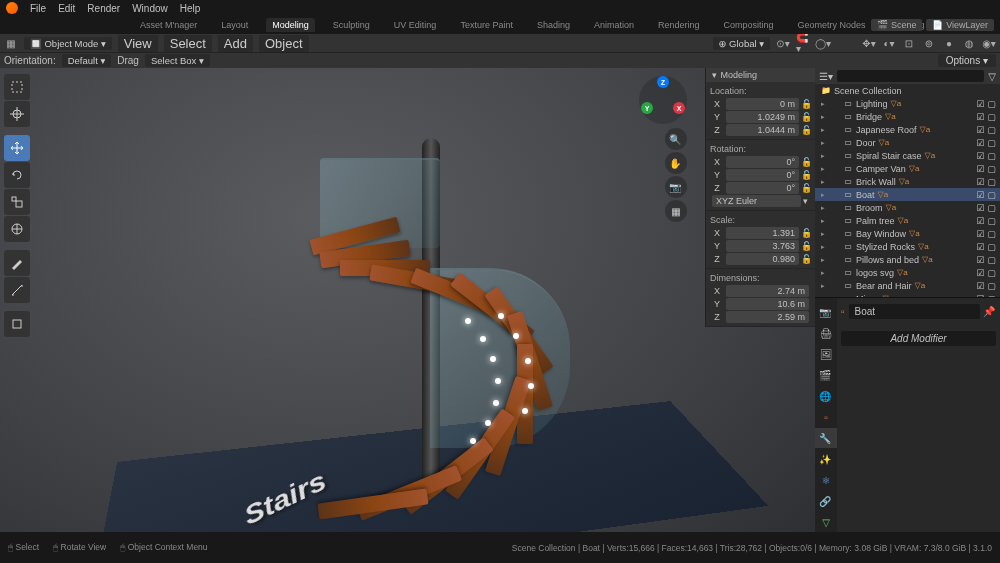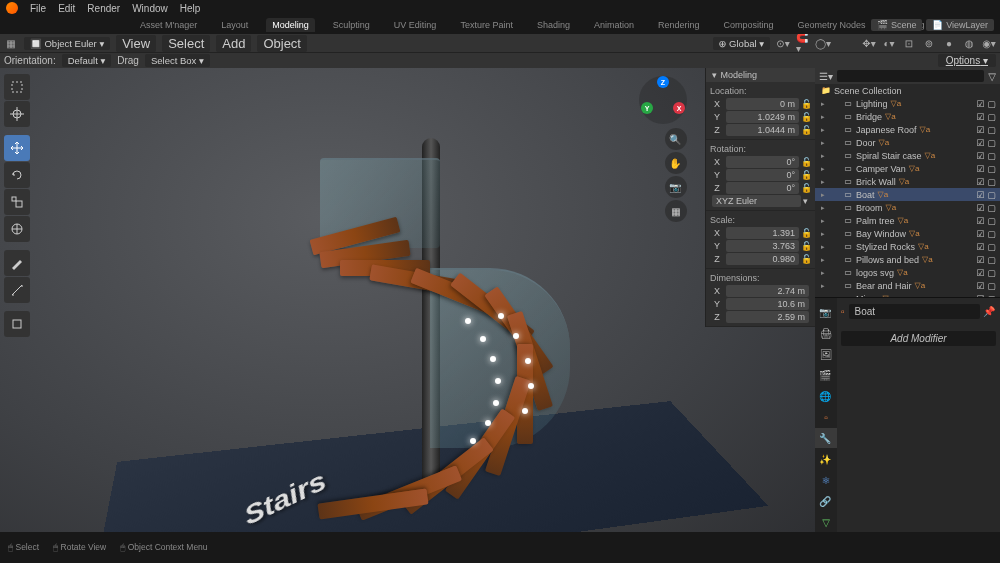--- a/index.html
+++ b/index.html
@@ -18,21 +18,21 @@
 .header-field { background: #3a3a3a; color: #aaa; padding: 1px 6px; font-size: 9px; border-radius: 2px; }
 
 
 .editor-header { display: flex; align-items: center; height: 18px; background: #333; gap: 6px; padding: 0 4px; }
 .hdr-btn { background: #2a2a2a; padding: 1px 6px; border-radius: 2px; color: #ccc; font-size: 13px; }
 .hdr-dropdown { background: #2a2a2a; padding: 1px 6px; border-radius: 2px; color: #ccc; font-size: 9.5px; }
 .hdr-icon { width: 14px; height: 14px; display: inline-flex; align-items: center; justify-content: center; color: #aaa; }
 
 
 .editor-header2 { display: flex; align-items: center; height: 16px; background: #333; gap: 6px; padding: 0 4px; border-top: 1px solid #222; }
-.options-btn { margin-left: auto; background: #2a2a2a; padding: 1px 8px; border-radius: 2px; color: #ccc; text-decoration: underline; }
+.options-btn { margin-left: auto; background: #2a2a2a; padding: 1px 8px; border-radius: 2px; color: #ccc; }
 
 
 .main-area { display: flex; height: 497px; }
 .viewport-area { position: relative; flex: 1; background: radial-gradient(ellipse at 40% 30%, #5a5c60 0%, #3f4145 60%, #2c2d30 100%); overflow: hidden; }
 .right-panels { width: 185px; background: #1e1e1e; display: flex; flex-direction: column; }
 
 
 .toolbar-left { position: absolute; left: 4px; top: 6px; width: 26px; display: flex; flex-direction: column; gap: 1px; }
 .tool-btn { width: 26px; height: 26px; background: #333; border-radius: 3px; display: flex; align-items: center; justify-content: center; color: #ccc; cursor: pointer; }
 .tool-btn.active { background: #4a7ab8; }
@@ -125,21 +125,21 @@
   <span class="ws-tab">Scripting</span>
   <span class="ws-tab">+</span>
   <div class="header-right">
     <span class="header-field">🎬 <span>Scene</span></span>
     <span class="header-field">📄 <span>ViewLayer</span></span>
   </div>
 </div>
 
 <div class="editor-header">
   <span class="hdr-icon">▦</span>
-  <span class="hdr-dropdown">🔲 <span>Object Euler</span> ▾</span>
+  <span class="hdr-dropdown">🔲 <span>Object Mode</span> ▾</span>
   <span class="hdr-btn">View</span>
   <span class="hdr-btn">Select</span>
   <span class="hdr-btn">Add</span>
   <span class="hdr-btn">Object</span>
   <span style="flex:1"></span>
   <span class="hdr-dropdown">⊕ <span>Global</span> ▾</span>
   <span class="hdr-icon">⊙▾</span>
   <span class="hdr-icon">🧲▾</span>
   <span class="hdr-icon">◯▾</span>
   <span style="width:20px"></span>
@@ -585,13 +585,14 @@
         </div>
       </div>
     </div>
   </div>
 </div>
 
 <div class="status-bar">
   <span>🖱 <span>Select</span></span>
   <span>🖱 <span>Rotate View</span></span>
   <span>🖱 <span>Object Context Menu</span></span>
+  <span class="status-right">Scene Collection | Boat | Verts:15,666 | Faces:14,663 | Tris:28,762 | Objects:0/6 | Memory: 3.08 GiB | VRAM: 7.3/8.0 GiB | 3.1.0</span>
 </div>
 
 </body></html>

